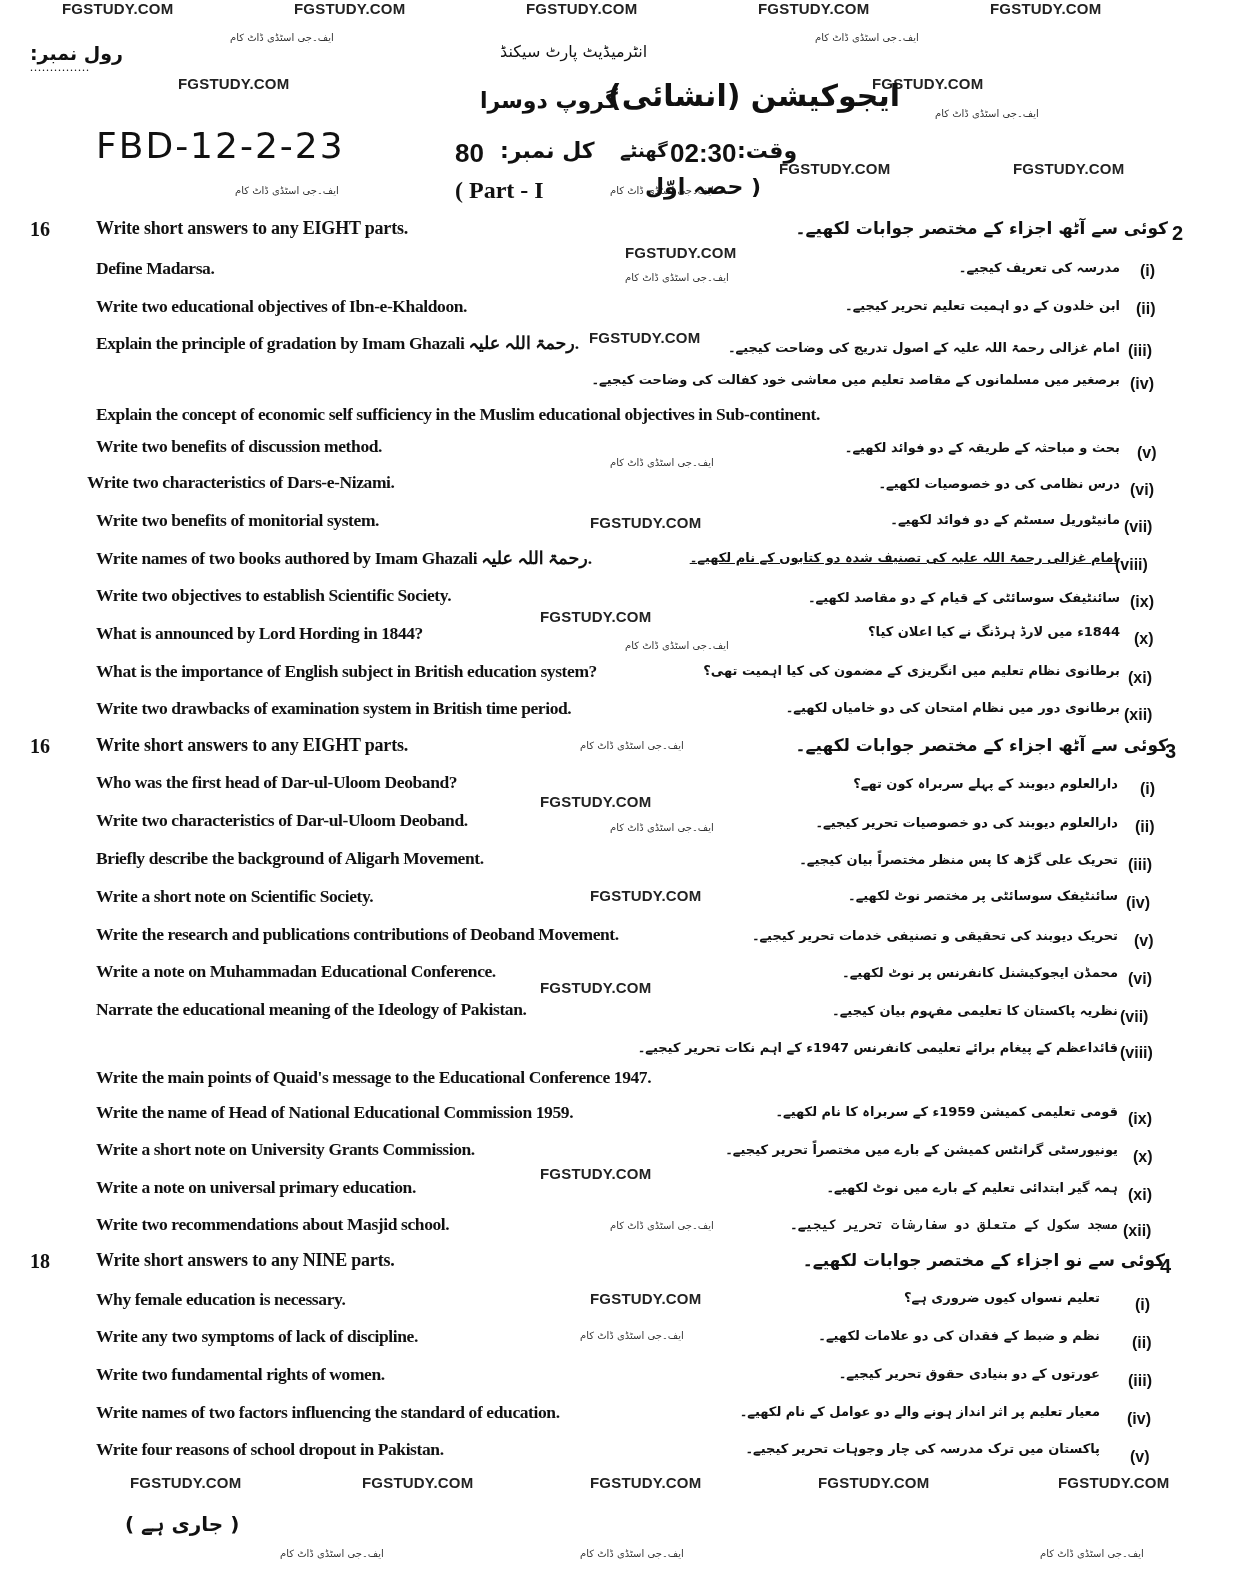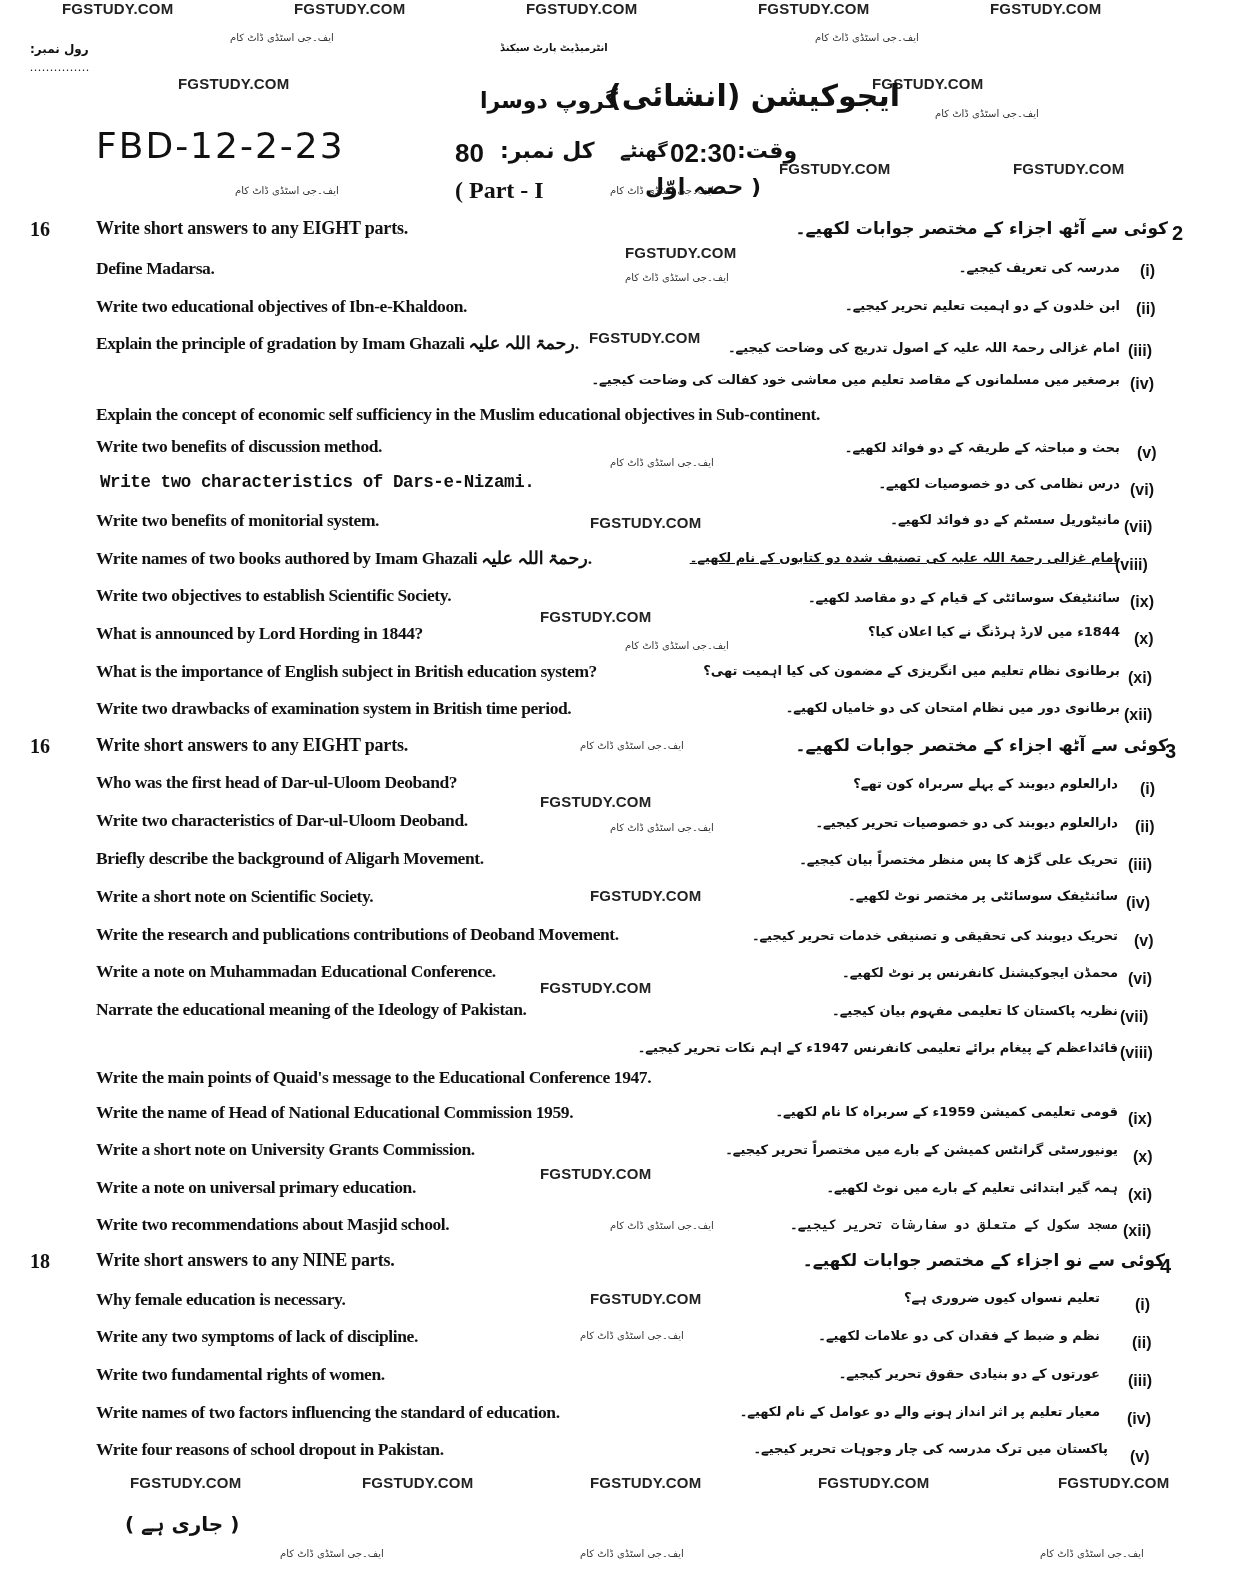--- a/index.html
+++ b/index.html
@@ -56,24 +56,24 @@
 <div class="abs wm-ur" style="left:610px;top:457px;">ایف۔جی اسٹڈی ڈاٹ کام</div>
 <div class="abs wm-ur" style="left:625px;top:640px;">ایف۔جی اسٹڈی ڈاٹ کام</div>
 <div class="abs wm-ur" style="left:580px;top:740px;">ایف۔جی اسٹڈی ڈاٹ کام</div>
 <div class="abs wm-ur" style="left:610px;top:822px;">ایف۔جی اسٹڈی ڈاٹ کام</div>
 <div class="abs wm-ur" style="left:610px;top:1220px;">ایف۔جی اسٹڈی ڈاٹ کام</div>
 <div class="abs wm-ur" style="left:580px;top:1330px;">ایف۔جی اسٹڈی ڈاٹ کام</div>
 <div class="abs wm-ur" style="left:280px;top:1548px;">ایف۔جی اسٹڈی ڈاٹ کام</div>
 <div class="abs wm-ur" style="left:580px;top:1548px;">ایف۔جی اسٹڈی ڈاٹ کام</div>
 <div class="abs wm-ur" style="left:1040px;top:1548px;">ایف۔جی اسٹڈی ڈاٹ کام</div>
 
-<div class="abs ur" style="left:30px;top:42px;font-size:12px;font-weight:bold;">رول نمبر:</div>
+<div class="abs ur" style="left:30px;top:42px;font-size:19px;font-weight:bold;">رول نمبر:</div>
 <div class="abs" style="left:30px;top:60px;font-size:12px;letter-spacing:1px;">...............</div>
 
-<div class="abs ur" style="left:500px;top:42px;font-size:10px;font-weight:bold;">انٹرمیڈیٹ پارٹ سیکنڈ</div>
+<div class="abs ur" style="left:500px;top:42px;font-size:16px;font-weight:normal;">انٹرمیڈیٹ پارٹ سیکنڈ</div>
 
 <div class="abs title-ur" style="left:608px;top:78px;">ایجوکیشن (انشائی)</div>
 <div class="abs ur" style="left:480px;top:88px;font-size:22px;font-weight:bold;">گروپ دوسرا</div>
 
 <div class="abs code" style="left:96px;top:125px;">FBD-12-2-23</div>
 
 <div class="abs big" style="left:455px;top:138px;">80</div>
 <div class="abs ur" style="left:500px;top:138px;font-size:22px;font-weight:bold;">کل نمبر:</div>
 <div class="abs ur" style="left:620px;top:140px;font-size:18px;font-weight:bold;">گھنٹے</div>
 <div class="abs big" style="left:670px;top:138px;">02:30</div>
@@ -101,21 +101,21 @@
   <div class="abs roman" style="left:1128px;top:342px;">(iii)</div>
 
   <div class="abs ur-q" style="right:130px;top:372px;">برصغیر میں مسلمانوں کے مقاصد تعلیم میں معاشی خود کفالت کی وضاحت کیجیے۔</div>
   <div class="abs roman" style="left:1130px;top:375px;">(iv)</div>
   <div class="abs en" style="left:96px;top:404px;">Explain the concept of economic self sufficiency in the Muslim educational objectives in Sub-continent.</div>
 
   <div class="abs en" style="left:96px;top:436px;">Write two benefits of discussion method.</div>
   <div class="abs ur-q" style="right:130px;top:440px;">بحث و مباحثہ کے طریقہ کے دو فوائد لکھیے۔</div>
   <div class="abs roman" style="left:1137px;top:444px;">(v)</div>
 
-  <div class="abs en" style="left:100px;top:472px;font-family:Liberation Mono, monospace;">Write two characteristics of Dars-e-Nizami.</div>
+  <div class="abs en" style="left:87px;top:472px;">Write two characteristics of Dars-e-Nizami.</div>
   <div class="abs ur-q" style="right:130px;top:476px;">درس نظامی کی دو خصوصیات لکھیے۔</div>
   <div class="abs roman" style="left:1130px;top:481px;">(vi)</div>
 
   <div class="abs en" style="left:96px;top:510px;">Write two benefits of monitorial system.</div>
   <div class="abs ur-q" style="right:130px;top:512px;">مانیٹوریل سسٹم کے دو فوائد لکھیے۔</div>
   <div class="abs roman" style="left:1124px;top:518px;">(vii)</div>
 
   <div class="abs en" style="left:96px;top:548px;">Write names of two books authored by Imam Ghazali رحمۃ اللہ علیہ.</div>
   <div class="abs ur-q" style="right:132px;top:550px;text-decoration:underline;">امام غزالی رحمۃ اللہ علیہ کی تصنیف شدہ دو کتابوں کے نام لکھیے۔</div>
   <div class="abs roman" style="left:1115px;top:556px;">(viii)</div>
@@ -208,17 +208,17 @@
 
   <div class="abs en" style="left:96px;top:1364px;">Write two fundamental rights of women.</div>
   <div class="abs ur-q" style="right:150px;top:1366px;">عورتوں کے دو بنیادی حقوق تحریر کیجیے۔</div>
   <div class="abs roman" style="left:1128px;top:1372px;">(iii)</div>
 
   <div class="abs en" style="left:96px;top:1402px;">Write names of two factors influencing the standard of education.</div>
   <div class="abs ur-q" style="right:150px;top:1404px;">معیار تعلیم پر اثر انداز ہونے والے دو عوامل کے نام لکھیے۔</div>
   <div class="abs roman" style="left:1127px;top:1410px;">(iv)</div>
 
   <div class="abs en" style="left:96px;top:1439px;">Write four reasons of school dropout in Pakistan.</div>
-  <div class="abs ur-q" style="right:142px;top:1441px;margin-left:44px;">پاکستان میں ترک مدرسہ کی چار وجوہات تحریر کیجیے۔</div>
+  <div class="abs ur-q" style="right:150px;top:1441px;margin-left:44px;">پاکستان میں ترک مدرسہ کی چار وجوہات تحریر کیجیے۔</div>
   <div class="abs roman" style="left:1130px;top:1448px;">(v)</div>
 </div>
 
 <div class="abs ur" style="left:125px;top:1512px;font-size:20px;font-weight:bold;">( جاری ہے )</div>
 
 </body></html>

